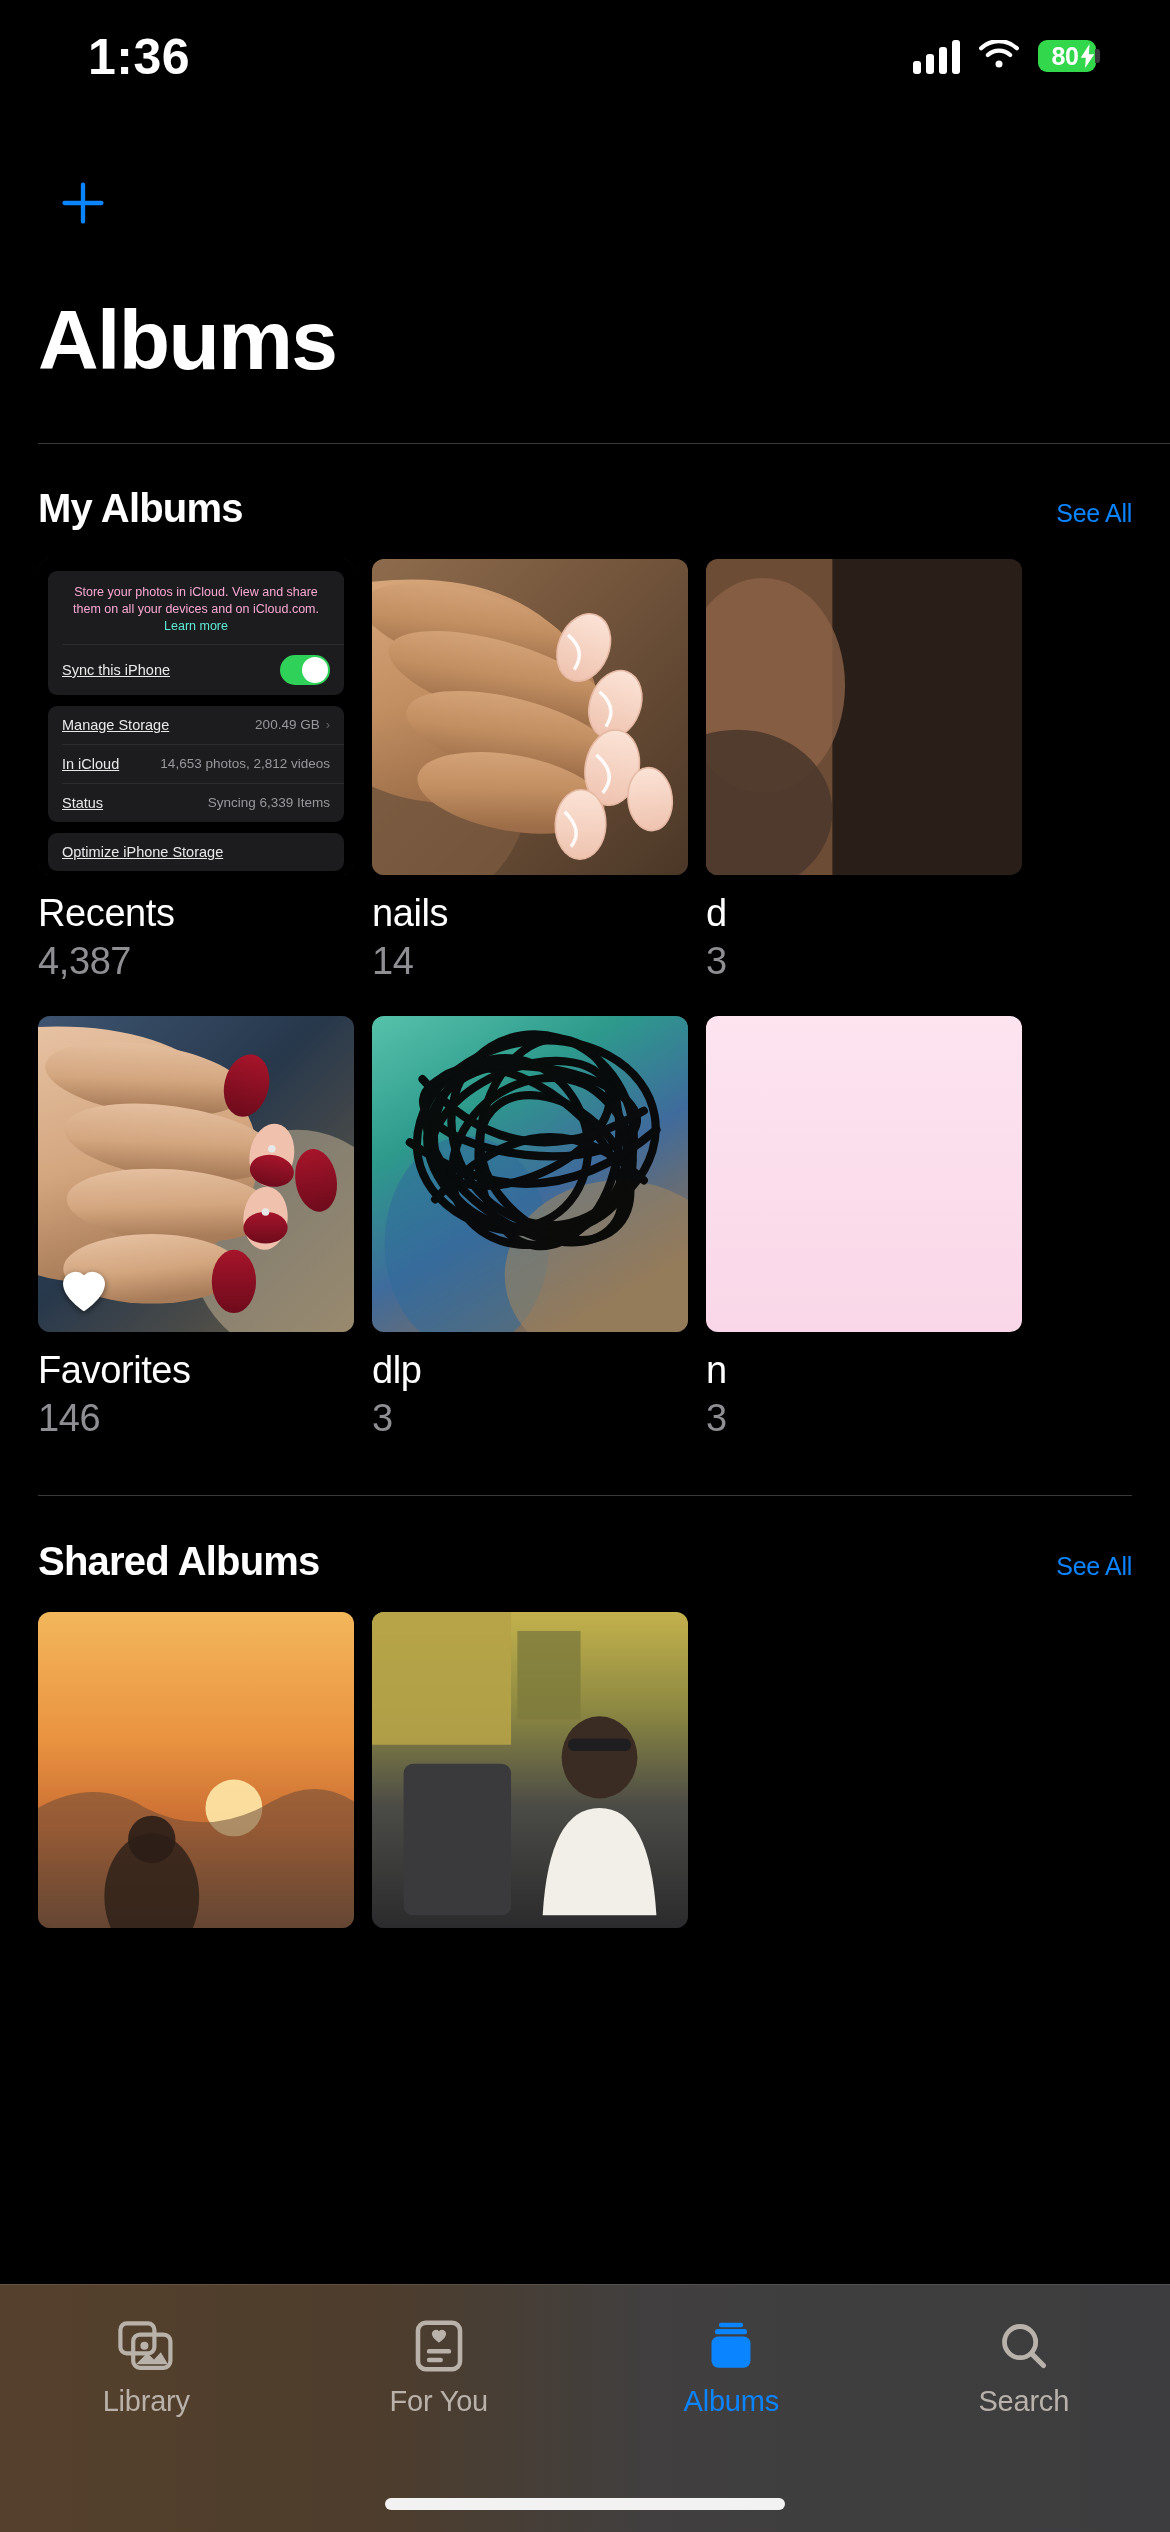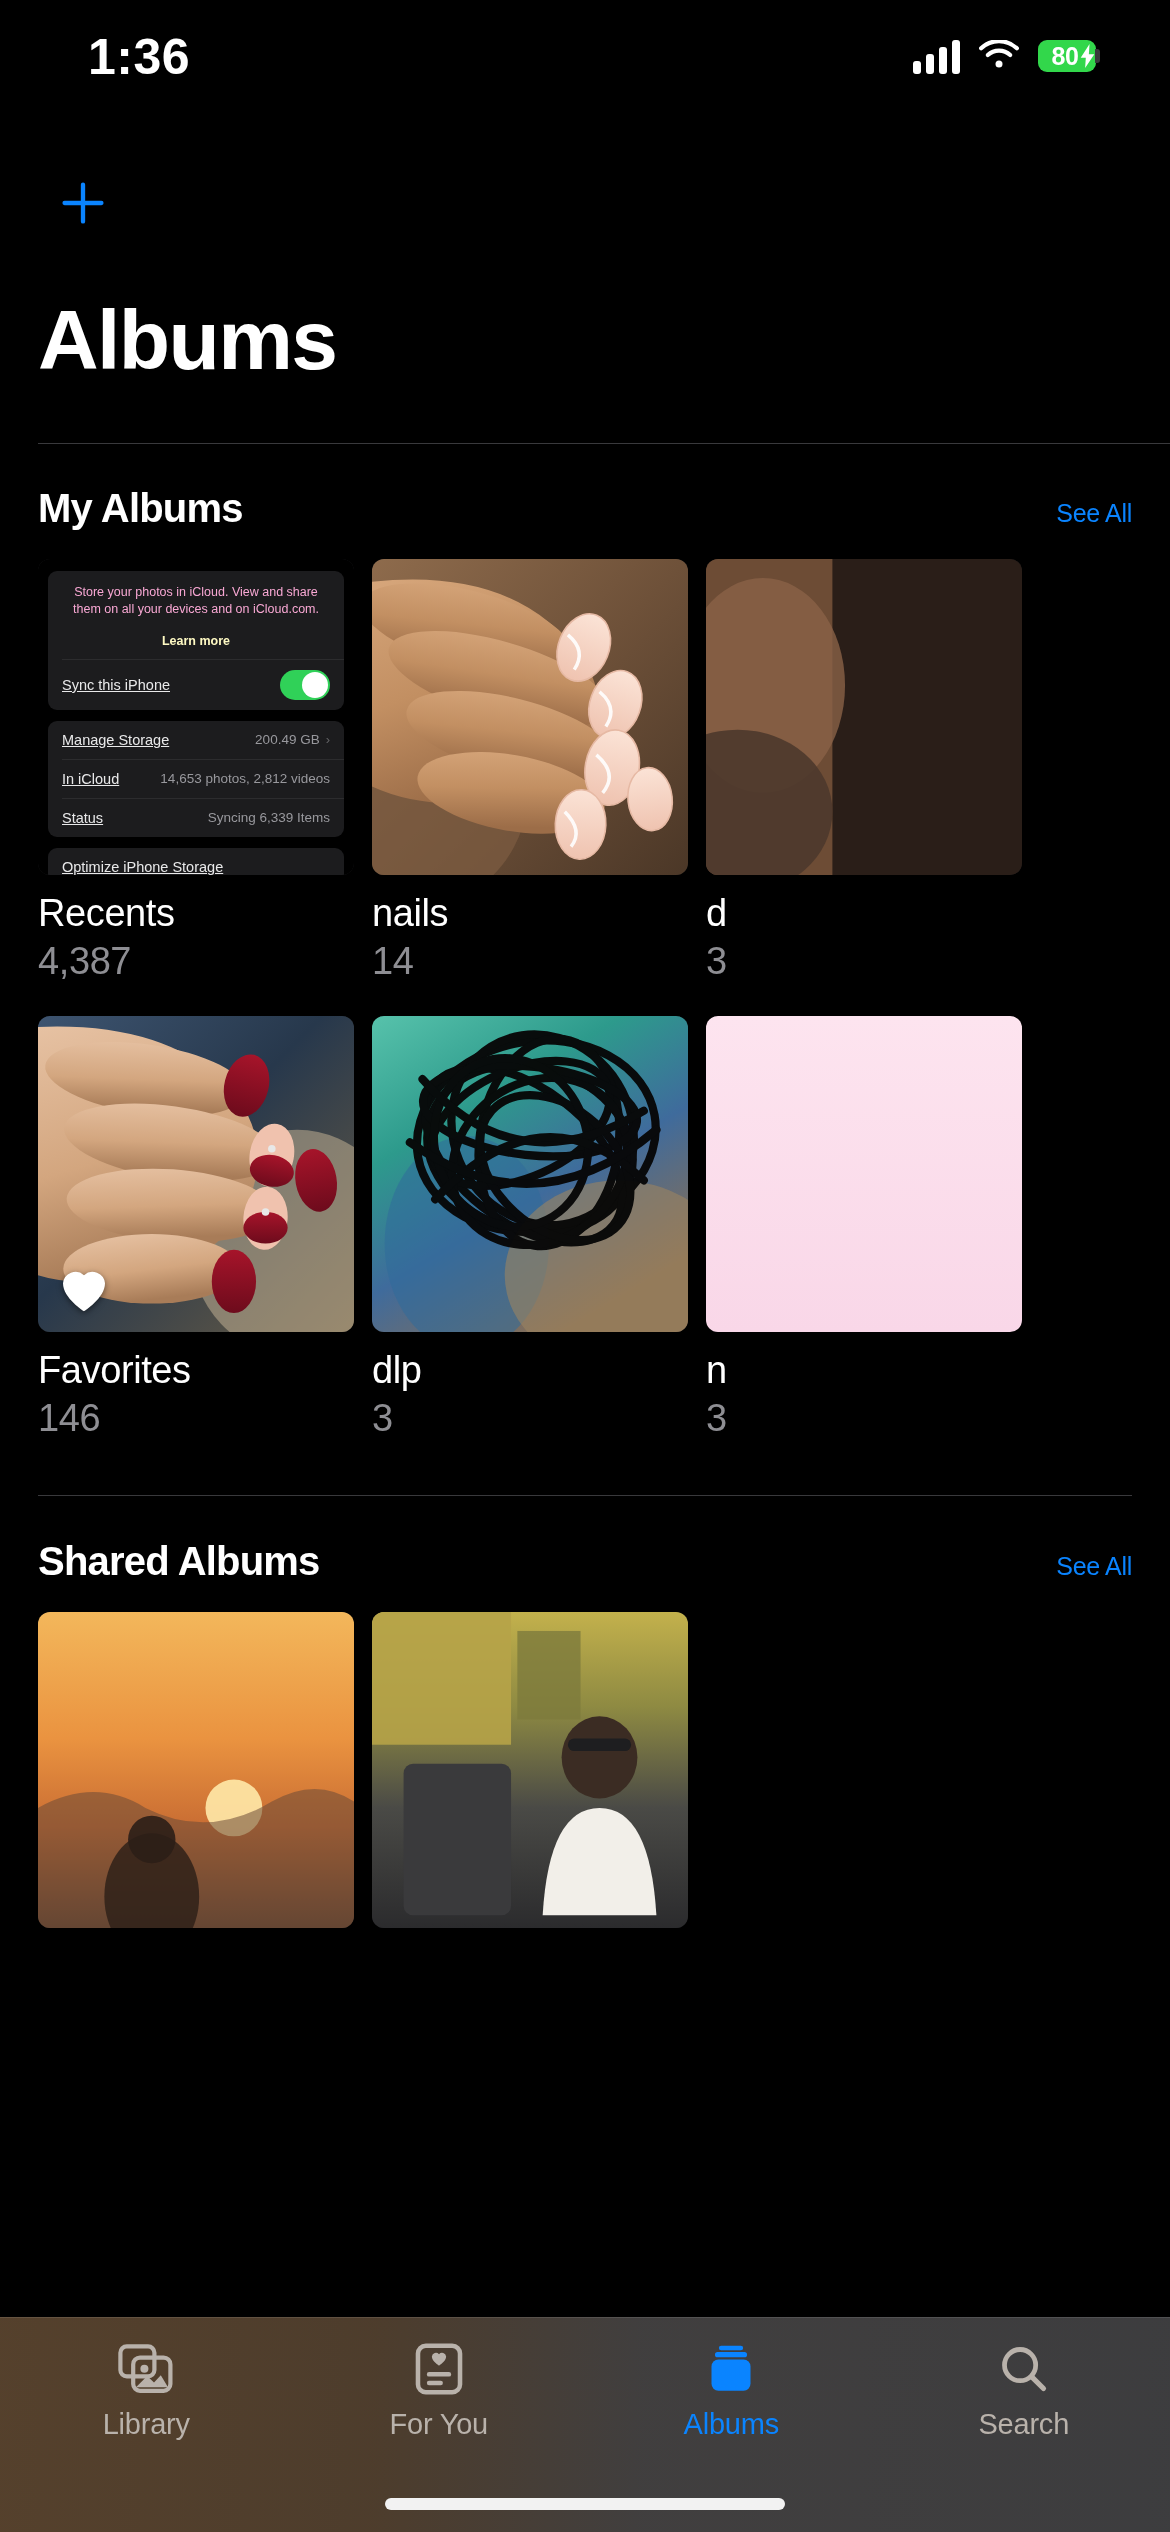--- a/index.html
+++ b/index.html
@@ -77,21 +77,21 @@
 
   
   .icloud{
     position:absolute; inset:0; background:#000;
     padding:12px 10px; display:flex; flex-direction:column; gap:11px;
     font-family:"Liberation Sans", sans-serif;
   }
   .ic-card{ background:#1c1c1e; border-radius:9px; }
   .ic-top{ padding:13px 14px 11px; }
   .ic-desc{ color:#f9a8d4; font-size:12.5px; line-height:1.34; text-align:center; }
-  .ic-learn{ color:#fef9c3; font-size:12.5px; text-align:center; margin-top:16px;font-weight:bold; }
+  .ic-learn{ color:#5eead4; font-size:12.5px; text-align:center; margin-top:1px; }
   .ic-div{ height:1px; background:#2c2c2e; margin-left:14px; }
   .ic-row{
     display:flex; align-items:center; justify-content:space-between;
     padding:10px 14px; min-height:38px;
   }
   .ic-lbl{ color:#e9e9ea; font-size:14.5px;text-decoration:underline; }
   .ic-val{ color:#98989d; font-size:13.5px; }
   .ic-val-wrap{ display:flex; align-items:center; gap:6px; }
   .chev{ color:#636366; font-size:13px; }
   .ic-toggle{
@@ -105,26 +105,26 @@
   
   .ph{ position:absolute; inset:0; }
   .fav-heart{
     position:absolute; left:18px; bottom:18px; width:56px; height:52px;
     filter:drop-shadow(0 2px 3px rgba(0,0,0,.5));
   }
   .pinkcard{ background:linear-gradient(180deg,#fde4ef 0%, #f9d7e8 100%); }
 
   
   .tabbar{
-    position:absolute; left:0; bottom:0; width:1170px; height:215px;
+    position:absolute; left:0; bottom:0; width:1170px; height:248px;
     background:linear-gradient(90deg, rgba(92,70,48,.92) 0%, rgba(84,66,48,.92) 32%,
                rgba(70,68,68,.92) 55%, rgba(66,66,68,.92) 100%);
     backdrop-filter:blur(28px);
     border-top:1px solid rgba(255,255,255,.10);
-    display:flex; align-items:flex-start; padding-top:22px;
+    display:flex; align-items:flex-start; padding-top:32px;
   }
   .tab{ flex:1; display:flex; flex-direction:column; align-items:center; gap:10px; }
   .tab-ico{ height:58px; display:flex; align-items:center; justify-content:center; }
   .tab-lbl{ font-size:29px; letter-spacing:-.2px; color:#b9b2ab; }
   .tab.active .tab-lbl{ color:#0a84ff; }
   .home-ind{
     position:absolute; left:50%; transform:translateX(-50%); bottom:22px;
     width:400px; height:12px; border-radius:6px; background:#f2f2f2;
   }
 </style>

